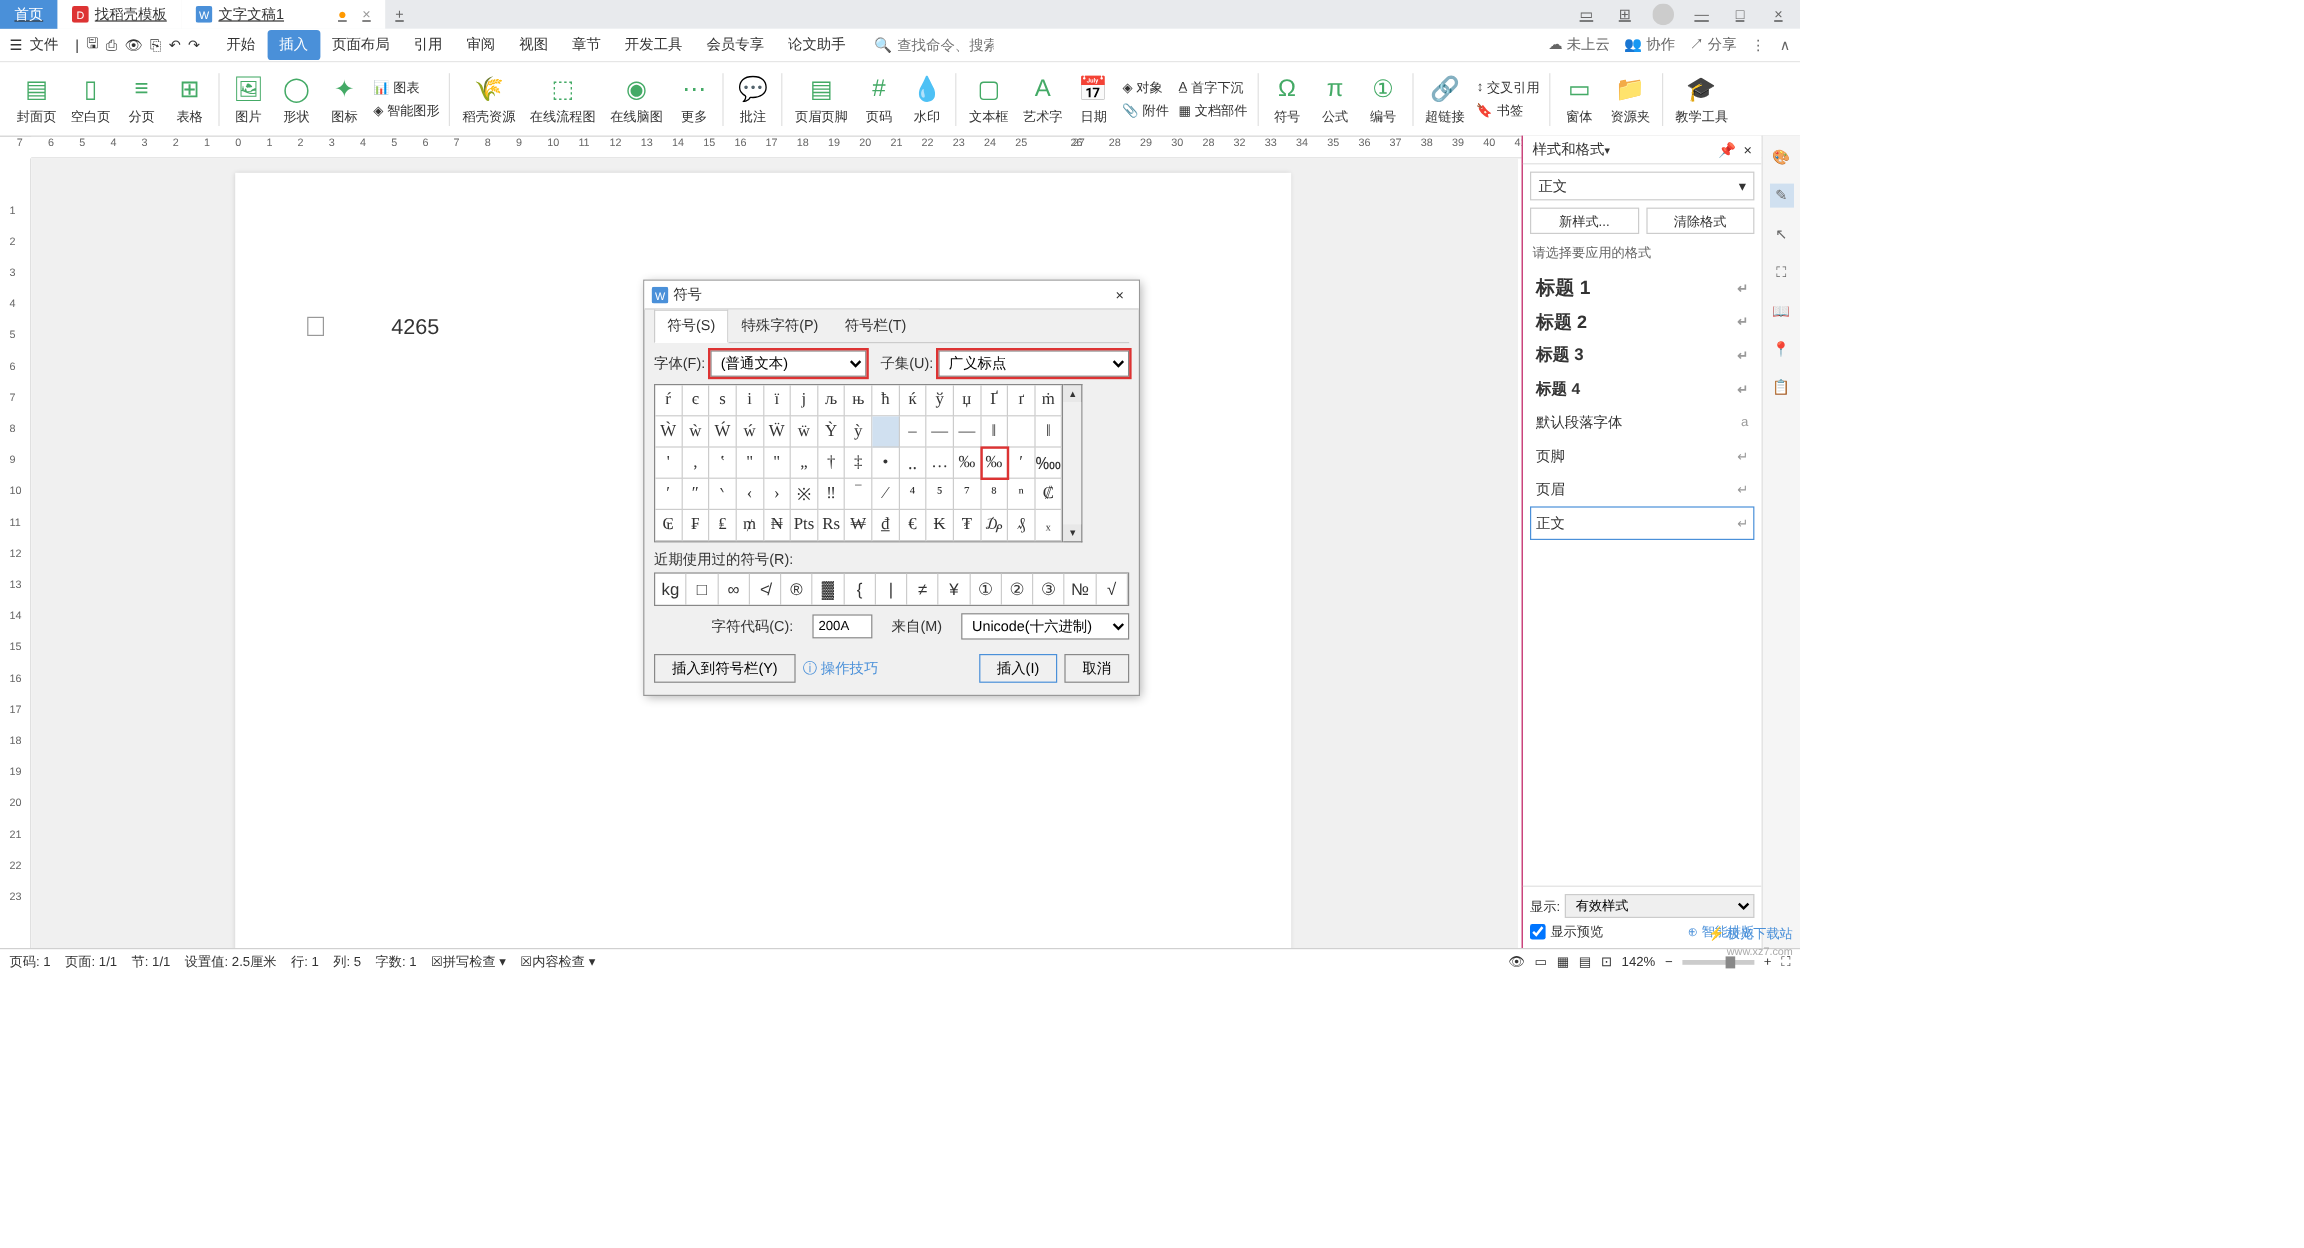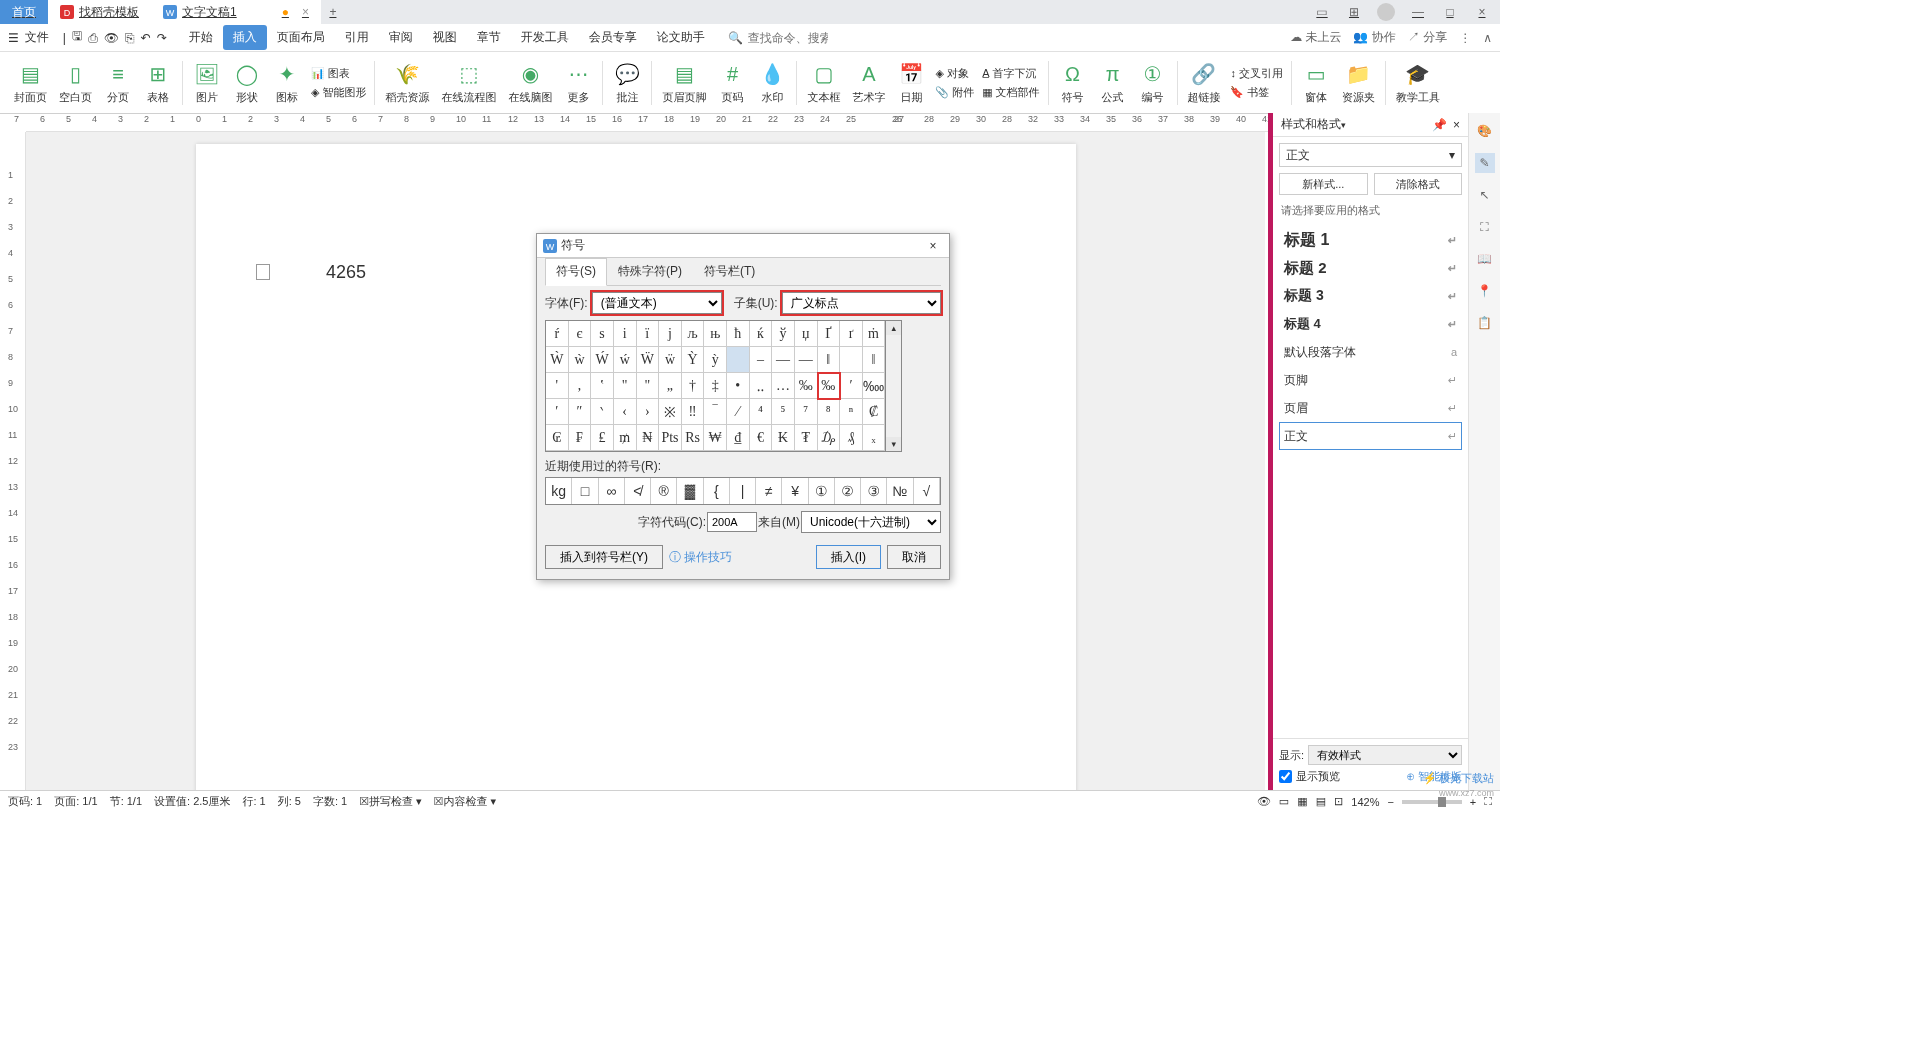--- a/index.html
+++ b/index.html
@@ -41,21 +41,21 @@
 .ruler-mark { position: absolute; font-size: 9px; color: #666; }
 
 
 .doc-area { position: absolute; left: 26px; top: 132px; right: 235px; bottom: 22px; background: #f0f0f0; overflow: hidden; }
 .page { position: absolute; left: 170px; top: 12px; width: 880px; height: 1200px; background: #fff; box-shadow: 0 0 4px rgba(0,0,0,0.15); }
 .page-content { position: absolute; left: 130px; top: 118px; }
 .doc-text { font-size: 18px; }
 .doc-icon { position: absolute; left: 60px; top: 120px; width: 14px; height: 16px; border: 1px solid #999; }
 
 
-.right-panel { position: absolute; right: 32px; top: 113px; width: 200px; bottom: 22px; background: #fff; border-left: 5px solid #be185d; }
+.right-panel { position: absolute; right: 32px; top: 113px; width: 200px; bottom: 22px; background: #fff; border-left: 1px solid #be185d; }
 .panel-header { height: 24px; display: flex; align-items: center; padding: 0 8px; font-size: 12px; border-bottom: 1px solid #e0e0e0; }
 .panel-header-right { margin-left: auto; display: flex; gap: 6px; }
 .style-select { margin: 6px; height: 24px; border: 1px solid #ccc; display: flex; align-items: center; padding: 0 6px; }
 .style-btns { display: flex; gap: 6px; padding: 0 6px; }
 .style-btn { flex: 1; height: 22px; border: 1px solid #ccc; font-size: 11px; display: flex; align-items: center; justify-content: center; }
 .style-hint { padding: 8px; font-size: 11px; color: #666; }
 .style-list { padding: 0 6px; }
 .style-item { height: 28px; display: flex; align-items: center; padding: 0 4px; border: 1px solid transparent; }
 .style-item.h1 { font-size: 16px; font-weight: bold; }
 .style-item.h2 { font-size: 15px; font-weight: bold; }
@@ -91,21 +91,21 @@
 .char-grid-wrap { display: flex; }
 .char-scroll { width: 16px; background: #e8e8e8; border: 1px solid #888; border-left: none; display: flex; flex-direction: column; }
 .scroll-btn { height: 14px; text-align: center; font-size: 9px; line-height: 14px; }
 .scroll-track { flex: 1; background: #f0f0f0; }
 .char-cell { height: 26px; border-right: 1px solid #ccc; border-bottom: 1px solid #ccc; display: flex; align-items: center; justify-content: center; font-size: 14px; font-family: "Times New Roman", serif; cursor: pointer; }
 .char-cell.selected { background: #d0e0f0; }
 .char-cell.highlight { outline: 2px solid #d33; outline-offset: -1px; position: relative; z-index: 2; }
 .recent-label { font-size: 12px; padding: 6px 0 2px; }
 .recent-grid { display: grid; grid-template-columns: repeat(15, 1fr); border: 1px solid #888; background: #fff; }
 .recent-cell { height: 26px; border-right: 1px solid #ccc; display: flex; align-items: center; justify-content: center; font-size: 14px; }
-.code-row { display: flex; align-items: center; gap: 1px; padding: 6px 0; font-size: 12px; justify-content: flex-end; }
+.code-row { display: flex; align-items: center; gap: 16px; padding: 6px 0; font-size: 12px; justify-content: flex-end; }
 .code-input { width: 50px; height: 20px; border: 1px solid #888; padding: 0 4px; font-size: 11px; }
 .dialog-footer { display: flex; gap: 6px; padding: 6px 0 2px; align-items: center; }
 .dlg-btn { height: 24px; padding: 0 14px; border: 1px solid #888; background: #f0f0f0; font-size: 12px; cursor: pointer; }
 .dlg-btn.primary { border: 1px solid #4a90d9; }
 .dlg-link { color: #4a90d9; font-size: 12px; display: flex; align-items: center; gap: 3px; }
 
 
 .watermark { position: absolute; right: 6px; bottom: 26px; font-size: 11px; color: #4a90d9; display: flex; align-items: center; gap: 2px; }
 .watermark2 { position: absolute; right: 6px; bottom: 14px; font-size: 9px; color: #aaa; }
 

